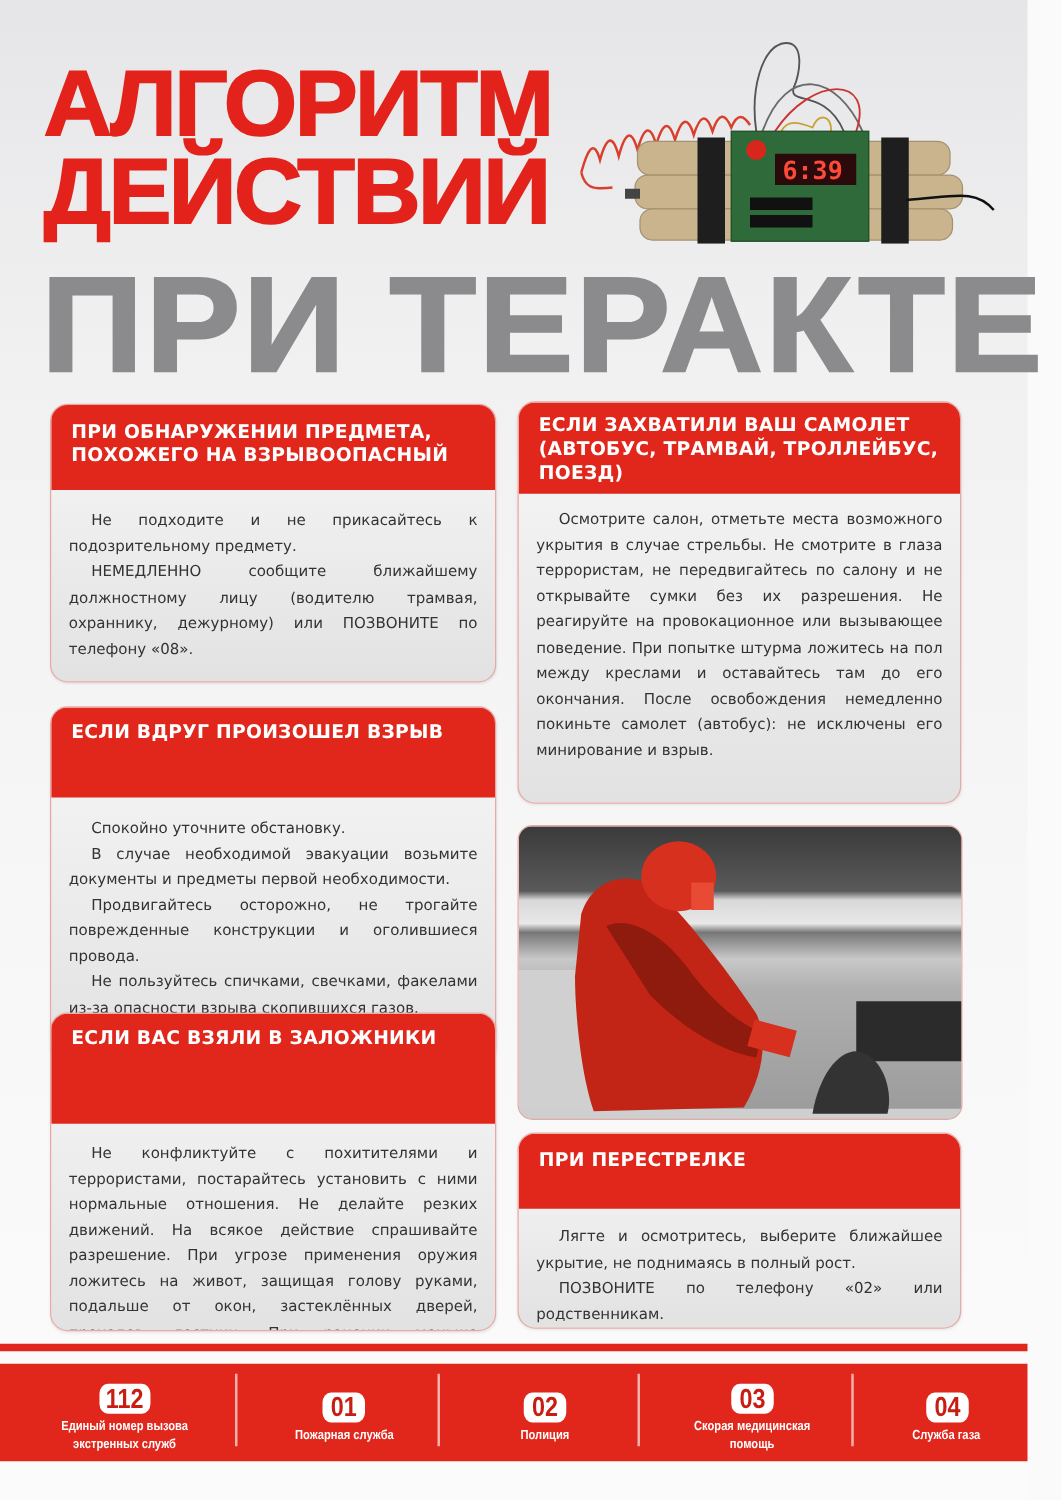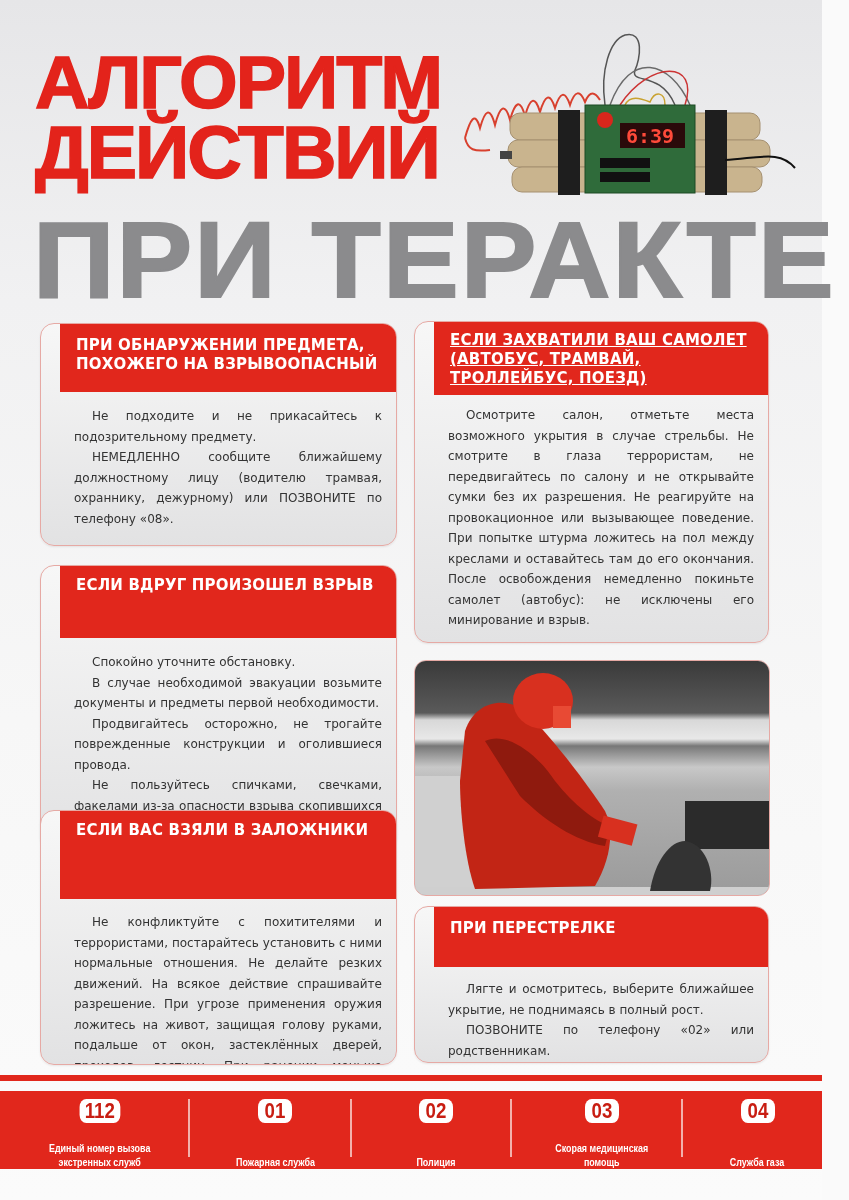--- a/index.html
+++ b/index.html
@@ -28,39 +28,38 @@
       letter-spacing: 2px; -webkit-text-stroke: 2px #8b8b8d;
       transform: scaleX(1.05); transform-origin: left;
     }
     .bomb { position: absolute; left: 460px; top: 10px; width: 345px; height: 185px; }
 
     .card {
       position: absolute; border-radius: 14px; overflow: hidden;
       border: 1px solid #e6a9a4;
       background: linear-gradient(180deg, #f7f7f7 0%, #e2e2e3 100%);
       box-shadow: 0 1px 2px rgba(0,0,0,0.08);
-      padding-left: 19px;
     }
     .card-head {
       background: #e1271c; color: #fff;
       font-family: "DejaVu Sans", sans-serif; font-weight: bold;
       font-size: 15px; line-height: 19px; padding: 10px 14px 0 16px;
       letter-spacing: 0.2px;
     }
     .card-body {
       padding: 10px 14px 10px 14px; color: #333;
       font-family: "DejaVu Sans", sans-serif; font-size: 12px; line-height: 20.5px;
       text-align: justify;
     }
     .card-body p { text-indent: 18px; }
 
     #c1 { left: 40px; top: 323px; width: 357px; height: 223px; }
     #c1 .card-head { height: 68px; padding-top: 12px; }
     #c2 { left: 414px; top: 321px; width: 355px; height: 322px; }
-    #c2 .card-head { height: 73px; padding-top: 9px; text-decoration: underline; }
+    #c2 .card-head { height: 73px; padding-top: 9px; }
     #c3 { left: 40px; top: 565px; width: 357px; height: 286px; }
     #c3 .card-head { height: 72px; padding-top: 10px; }
     #c4 { left: 40px; top: 810px; width: 357px; height: 255px; }
     #c4 .card-head { height: 88px; padding-top: 10px; }
     #c4 .card-body { padding-top: 13px; }
     #c5 { left: 414px; top: 906px; width: 355px; height: 157px; }
     #c5 .card-head { height: 60px; padding-top: 12px; }
     #c5 .card-body { padding-top: 12px; }
     #c2 .card-body { padding-top: 10px; }
     #c1 .card-body { padding-top: 14px; }
@@ -72,21 +71,21 @@
     }
 
     .footer-line {
       position: absolute; left: 0; top: 1075px; width: 822px; height: 6px; background: #e1271c;
     }
     .footer {
       position: absolute; left: 0; top: 1091px; width: 822px; height: 78px;
       background: #e1271c; display: flex; align-items: stretch;
     }
     .footer-item {
-      display: flex; flex-direction: column; align-items: center; justify-content: space-between;
+      display: flex; flex-direction: column; align-items: center; justify-content: center;
       padding-top: 8px; position: relative; padding-left: 12px;
     }
     .footer-item + .footer-item::before {
       content: ""; position: absolute; left: 0; top: 8px; height: 58px; width: 2px; background: #f3b1ac;
     }
     .num-badge {
       background: #fff; color: #c81d12; border-radius: 8px;
       font-family: "Liberation Sans", sans-serif; font-weight: bold;
       font-size: 22px; line-height: 24px; padding: 0 6px; min-width: 40px; text-align: center;
       transform: scaleX(0.85);

